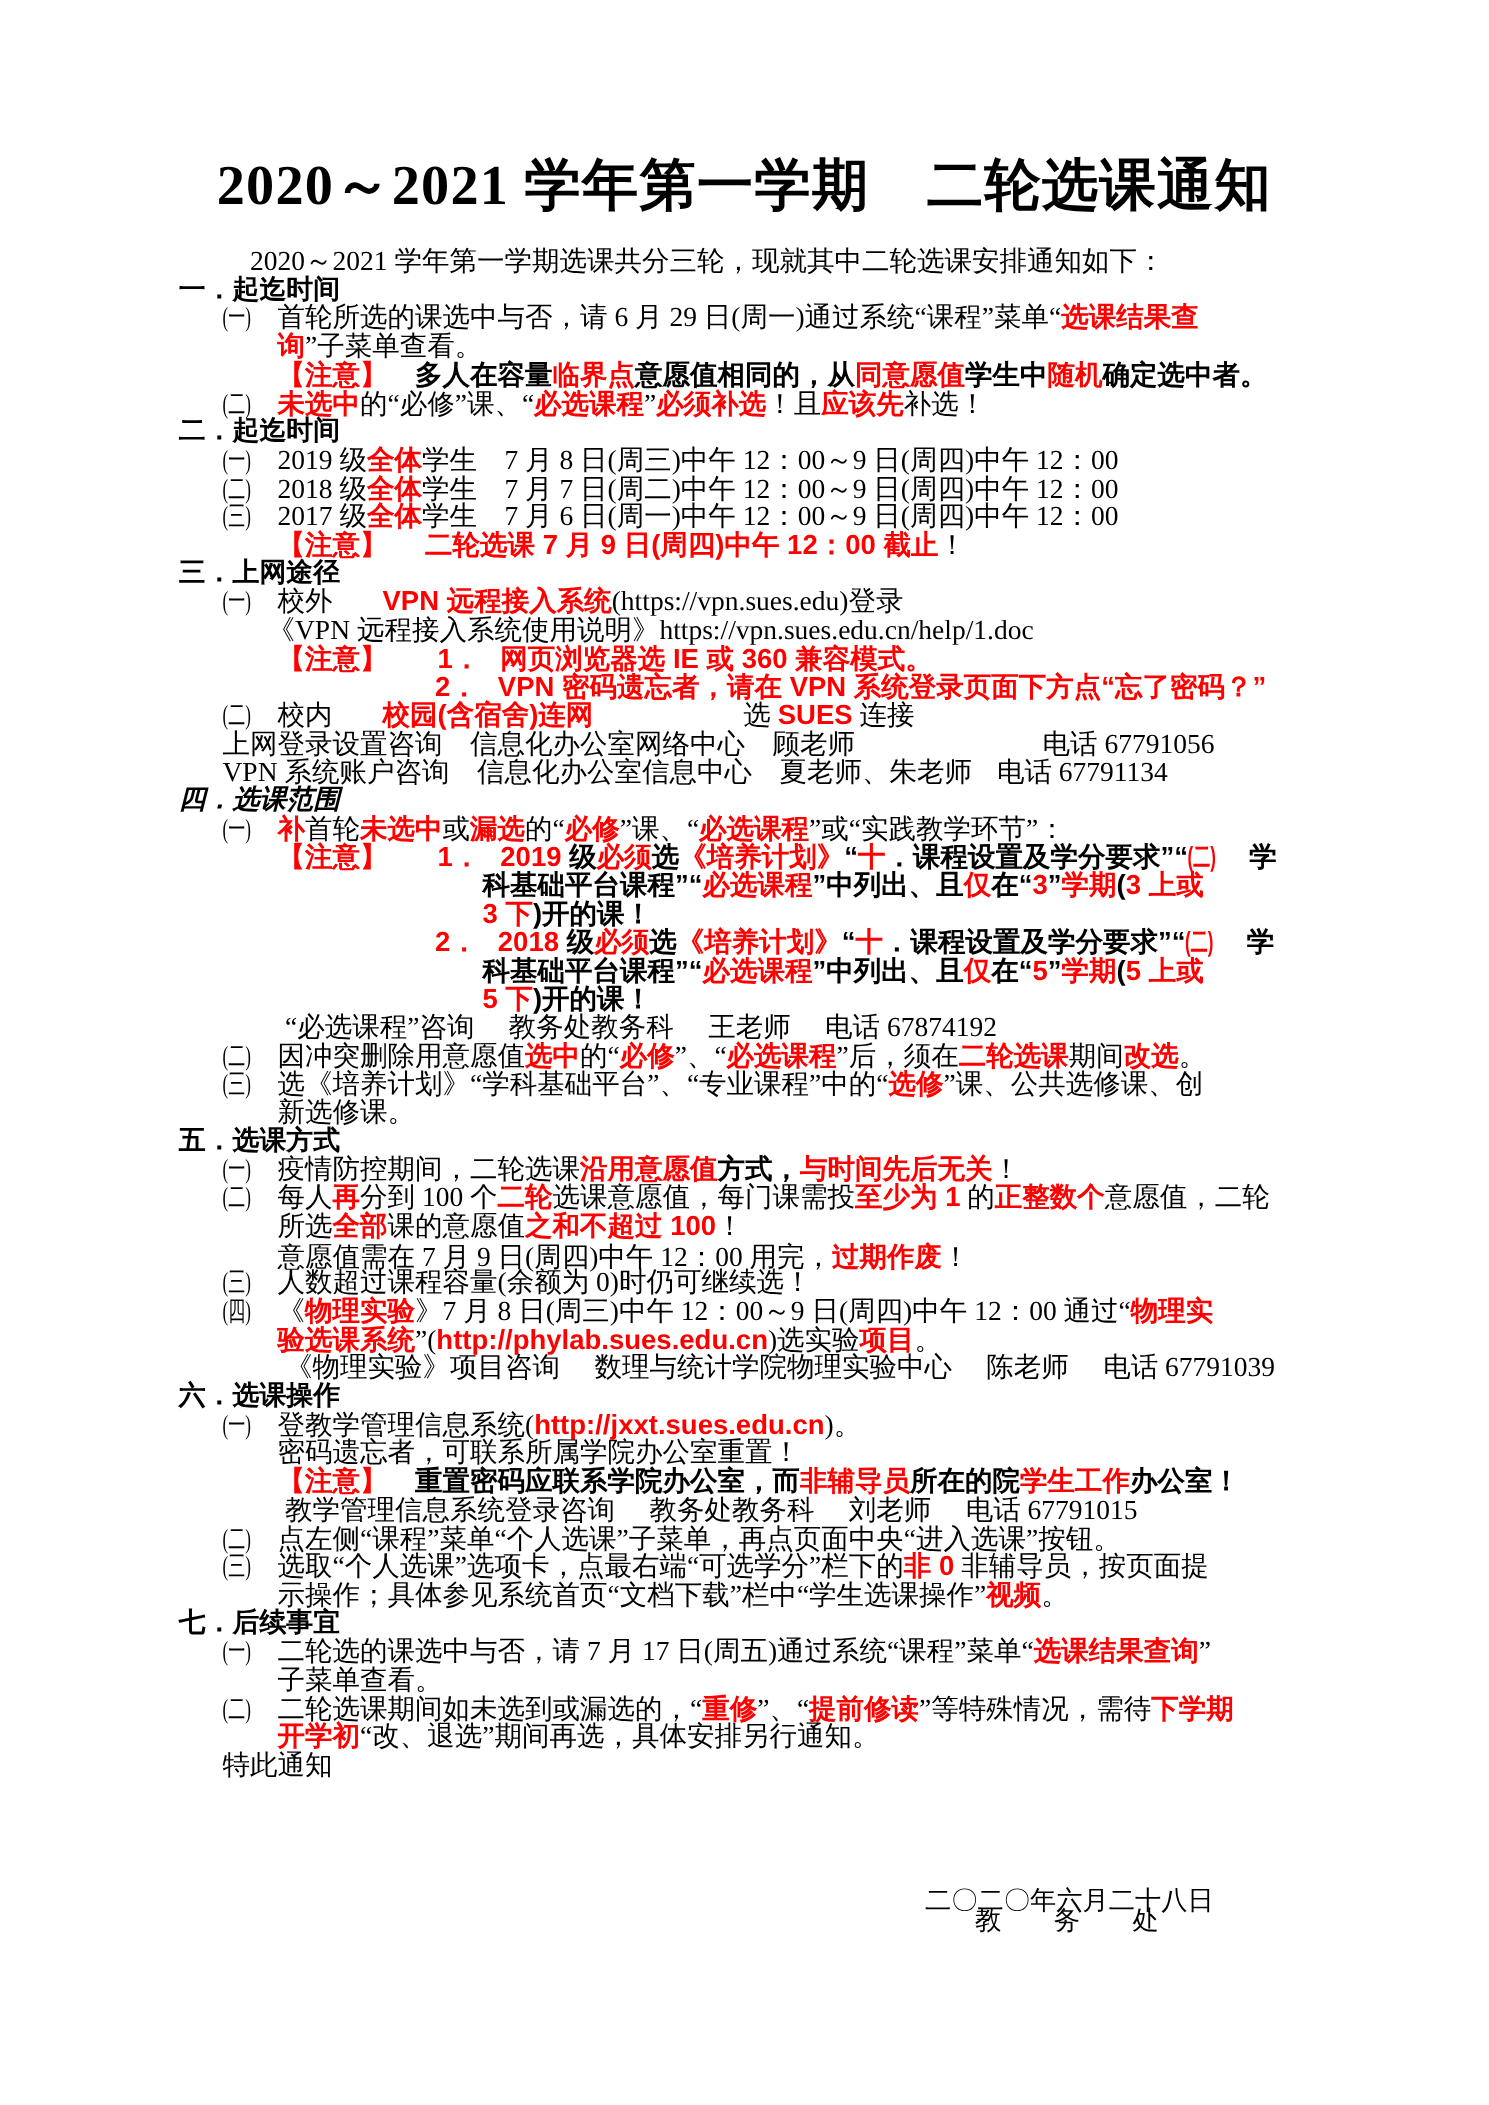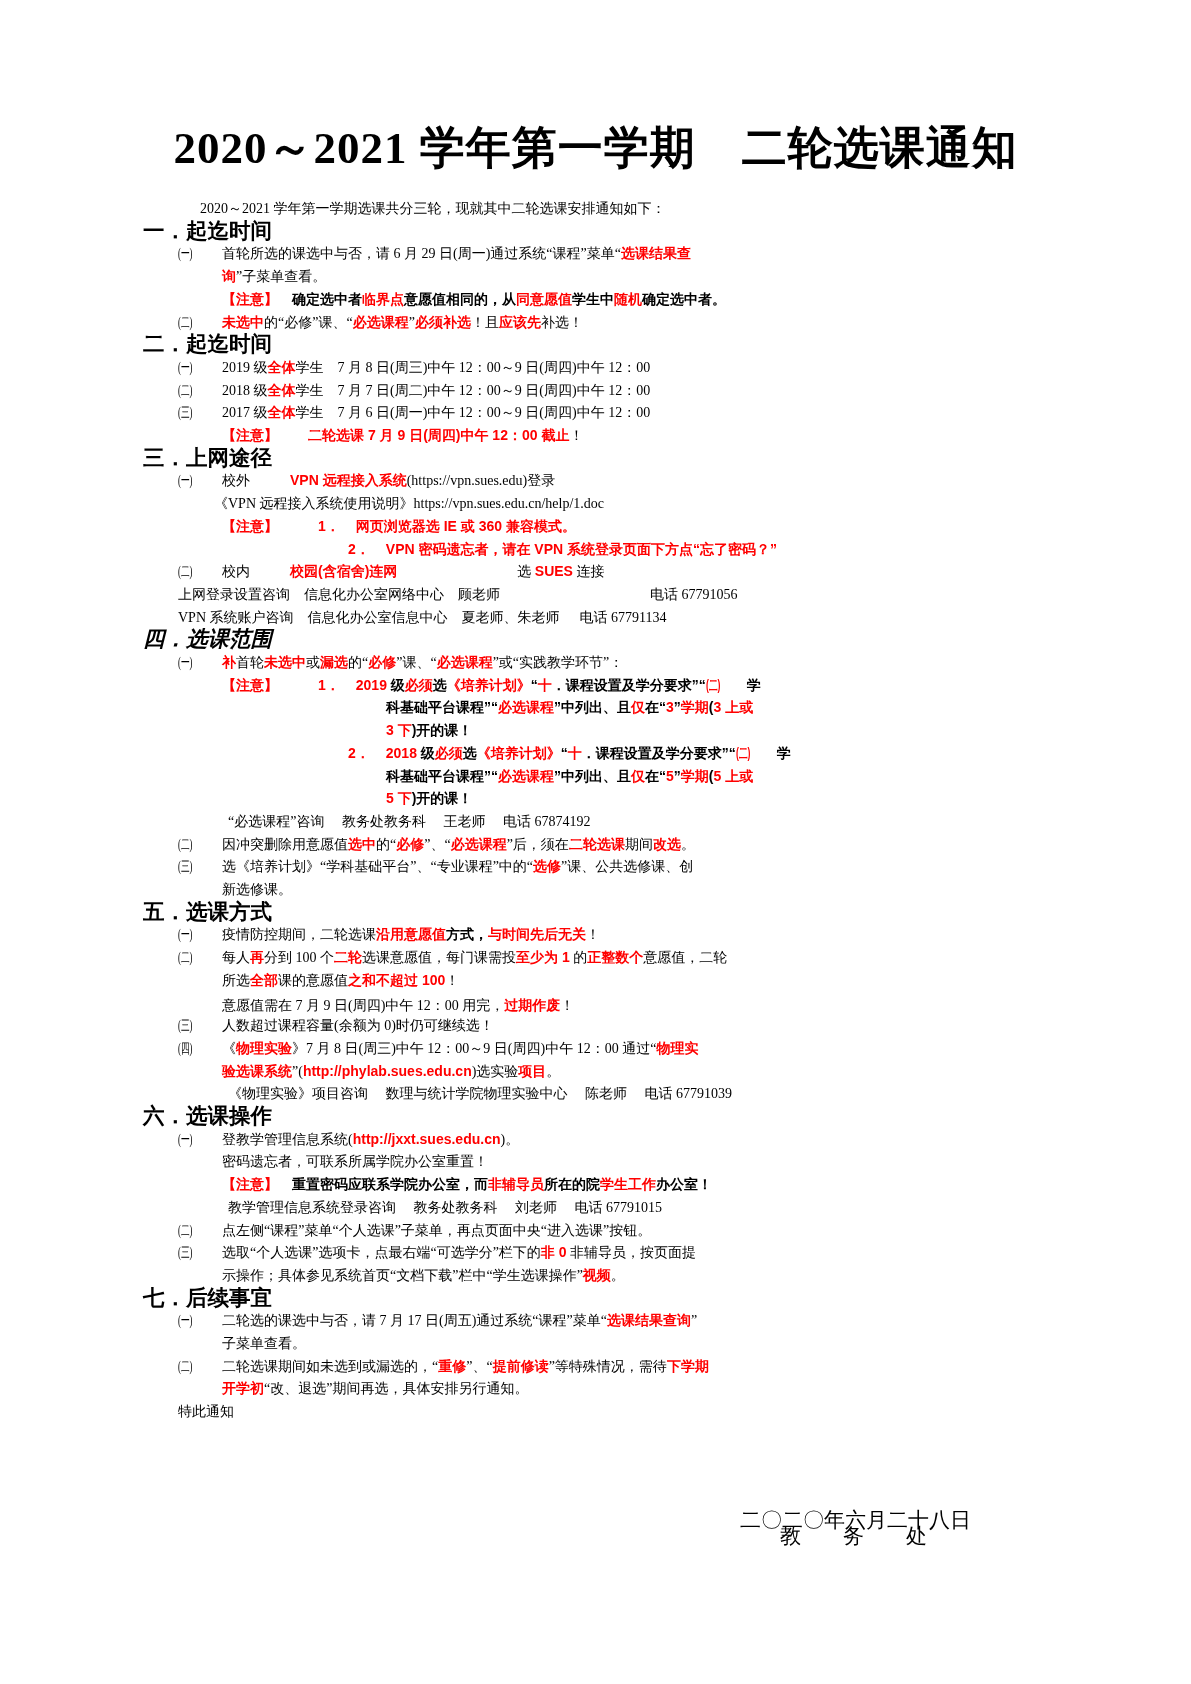--- a/index.html
+++ b/index.html
@@ -1,21 +1,21 @@
 <!DOCTYPE html>
 <html><head>
 <meta charset="utf-8">
 <style>
   html,body{margin:0;padding:0;background:#fff;}
   .page{position:relative;width:1191px;height:1684px;background:#ffffff;overflow:hidden;
         font-family:"Liberation Serif","DejaVu Serif",serif;color:#000;}
   .title{position:absolute;top:118px;left:0;width:100%;text-align:center;
          font-family:"Liberation Serif","DejaVu Serif",serif;font-weight:bold;
          font-size:45px;letter-spacing:1px;white-space:nowrap;color:#000;}
-  .line{position:absolute;white-space:nowrap;font-size:14px;line-height:23px;color:#000;}
+  .line{position:absolute;white-space:nowrap;font-size:22px;line-height:23px;color:#000;}
   .line.hd{font-size:21.5px;}
   .s-p{font-family:"Liberation Serif","DejaVu Serif",serif;font-weight:normal;color:#000;}
   .s-b{font-family:"Liberation Sans","DejaVu Sans",sans-serif;font-weight:bold;color:#000;}
   .s-r{font-family:"Liberation Sans","DejaVu Sans",sans-serif;font-weight:bold;color:#ff0000;}
   .s-rn{display:inline-block;width:27px;font-family:"Liberation Sans","DejaVu Sans",sans-serif;
         font-weight:bold;color:#ff0000;vertical-align:baseline;}
   .mk{display:inline-block;width:44px;font-family:"Liberation Serif","DejaVu Serif",serif;
       font-weight:normal;color:#000;}
   .mk i,.s-rn i{display:inline-block;font-style:normal;transform:scaleX(0.62);
       transform-origin:0 50%;white-space:nowrap;}
@@ -26,21 +26,21 @@
 </head>
 <body>
 
 <div class="page">
   <div class="title">2020～2021 学年第一学期　二轮选课通知</div>
   <div>
       <div class="line" style="left: 200px; top: 197px;"><span class="s-p">2020～2021 学年第一学期选课共分三轮，现就其中二轮选课安排通知如下：</span></div>
       <div class="line hd" style="left: 143px; top: 219.7px;"><span class="s-b">一．起迄时间</span></div>
       <div class="line" style="left: 178px; top: 242.4px;"><span class="mk"><i>(一)</i></span><span class="s-p">首轮所选的课选中与否，请 6 月 29 日(周一)通过系统“课程”菜单“</span><span class="s-r">选课结果查</span></div>
       <div class="line" style="left: 222px; top: 265.1px;"><span class="s-r">询</span><span class="s-p">”子菜单查看。</span></div>
-      <div class="line" style="left: 222px; top: 287.8px;"><span class="s-r">【注意】</span><span class="s-b">　确定选中者</span><span class="s-r">临界点</span><span class="s-b">意愿值相同的，从</span><span class="s-r">同意愿值</span><span class="s-b">学生中</span><span class="s-r">随机</span><span class="s-b">确定选中者。</span></div>
+      <div class="line" style="left: 222px; top: 287.8px;"><span class="s-r">【注意】</span><span class="s-b">　多人在容量</span><span class="s-r">临界点</span><span class="s-b">意愿值相同的，从</span><span class="s-r">同意愿值</span><span class="s-b">学生中</span><span class="s-r">随机</span><span class="s-b">确定选中者。</span></div>
       <div class="line" style="left: 178px; top: 310.5px;"><span class="mk"><i>(二)</i></span><span class="s-r">未选中</span><span class="s-p">的“必修”课、“</span><span class="s-r">必选课程</span><span class="s-p">”</span><span class="s-r">必须补选</span><span class="s-p">！且</span><span class="s-r">应该先</span><span class="s-p">补选！</span></div>
       <div class="line hd" style="left: 143px; top: 333.2px;"><span class="s-b">二．起迄时间</span></div>
       <div class="line" style="left: 178px; top: 355.9px;"><span class="mk"><i>(一)</i></span><span class="s-p">2019 级</span><span class="s-r">全体</span><span class="s-p">学生　7 月 8 日(周三)中午 12：00～9 日(周四)中午 12：00</span></div>
       <div class="line" style="left: 178px; top: 378.6px;"><span class="mk"><i>(二)</i></span><span class="s-p">2018 级</span><span class="s-r">全体</span><span class="s-p">学生　7 月 7 日(周二)中午 12：00～9 日(周四)中午 12：00</span></div>
       <div class="line" style="left: 178px; top: 401.3px;"><span class="mk"><i>(三)</i></span><span class="s-p">2017 级</span><span class="s-r">全体</span><span class="s-p">学生　7 月 6 日(周一)中午 12：00～9 日(周四)中午 12：00</span></div>
       <div class="line" style="left: 222px; top: 424px;"><span class="s-r">【注意】</span><span class="gap" style="width: 30px;"></span><span class="s-r">二轮选课 7 月 9 日(周四)中午 12：00 截止</span><span class="s-p">！</span></div>
       <div class="line hd" style="left: 143px; top: 446.7px;"><span class="s-b">三．上网途径</span></div>
       <div class="line" style="left: 178px; top: 469.4px;"><span class="mk"><i>(一)</i></span><span class="s-p">校外</span><span class="gap" style="width: 40px;"></span><span class="s-r">VPN 远程接入系统</span><span class="s-p">(https://vpn.sues.edu)登录</span></div>
       <div class="line" style="left: 214px; top: 492.1px;"><span class="s-p">《VPN 远程接入系统使用说明》https://vpn.sues.edu.cn/help/1.doc</span></div>
       <div class="line" style="left: 222px; top: 514.8px;"><span class="s-r">【注意】</span><span class="gap" style="width: 40px;"></span><span class="s-r">1．</span><span class="gap" style="width: 16px;"></span><span class="s-r">网页浏览器选 IE 或 360 兼容模式。</span></div>

